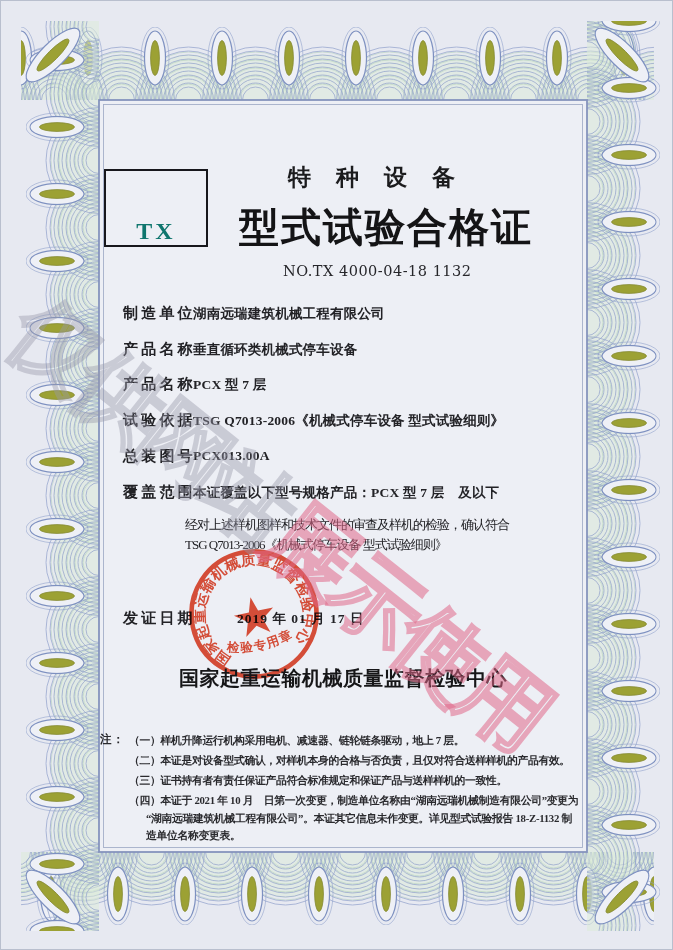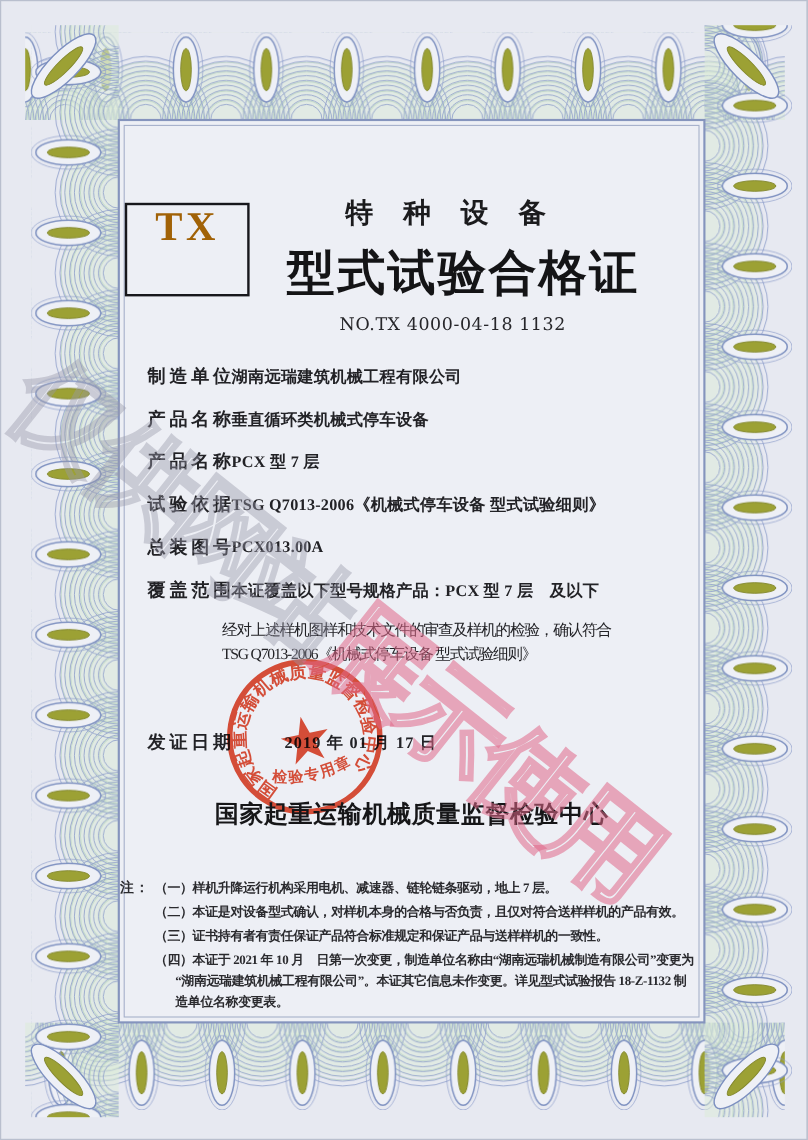--- a/index.html
+++ b/index.html
@@ -13,22 +13,22 @@
     overflow:hidden;
     font-family:"Liberation Serif","DejaVu Serif",serif;
     color:#1c1c1e;
   }
   .abs{position:absolute;white-space:nowrap;}
   svg.borderart{position:absolute;left:0;top:0;}
 
   .tx-box{
     left:103px;top:168px;width:100px;height:74px;
     border:2.5px solid #17171c;
-    display:flex;align-items:flex-start;justify-content:center;
-    font-size:34px;font-weight:700;letter-spacing:3px;color:#a16207;
+    display:flex;align-items:flex-end;justify-content:center;
+    font-size:24px;font-weight:700;letter-spacing:3px;color:#0f766e;
   }
   .category{left:287px;top:161px;font-size:23px;letter-spacing:25px;font-weight:600;color:#1b1b1d;}
   .main-title{left:238px;top:199px;font-size:40px;letter-spacing:2px;font-weight:600;color:#141416;}
   .cert-no{left:282px;top:262px;font-size:14.5px;letter-spacing:.5px;font-family:"DejaVu Serif","Liberation Serif",serif;color:#26262a;}
 
   .field-row{left:122px;display:flex;font-size:13.5px;font-weight:600;color:#222226;}
   .field-row .lbl{display:inline-block;width:70px;font-size:15px;letter-spacing:3.2px;font-weight:600;}
   .field-row .val{letter-spacing:.2px;padding-top:1px;}
 
   .statement{left:184px;top:514px;font-size:13px;letter-spacing:-1px;font-weight:400;line-height:20px;color:#222226;}

